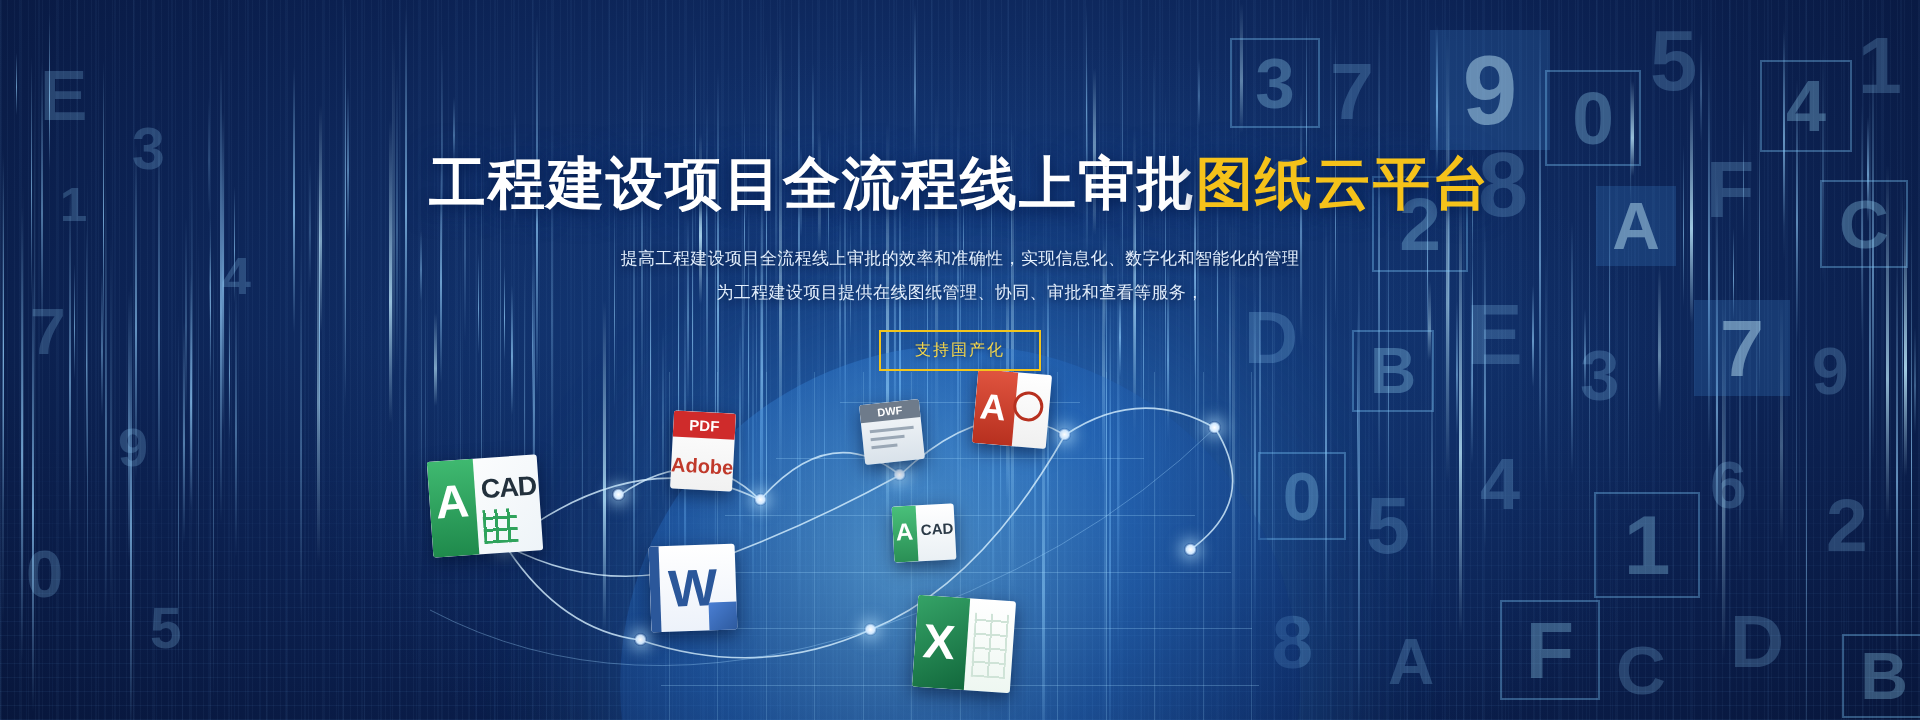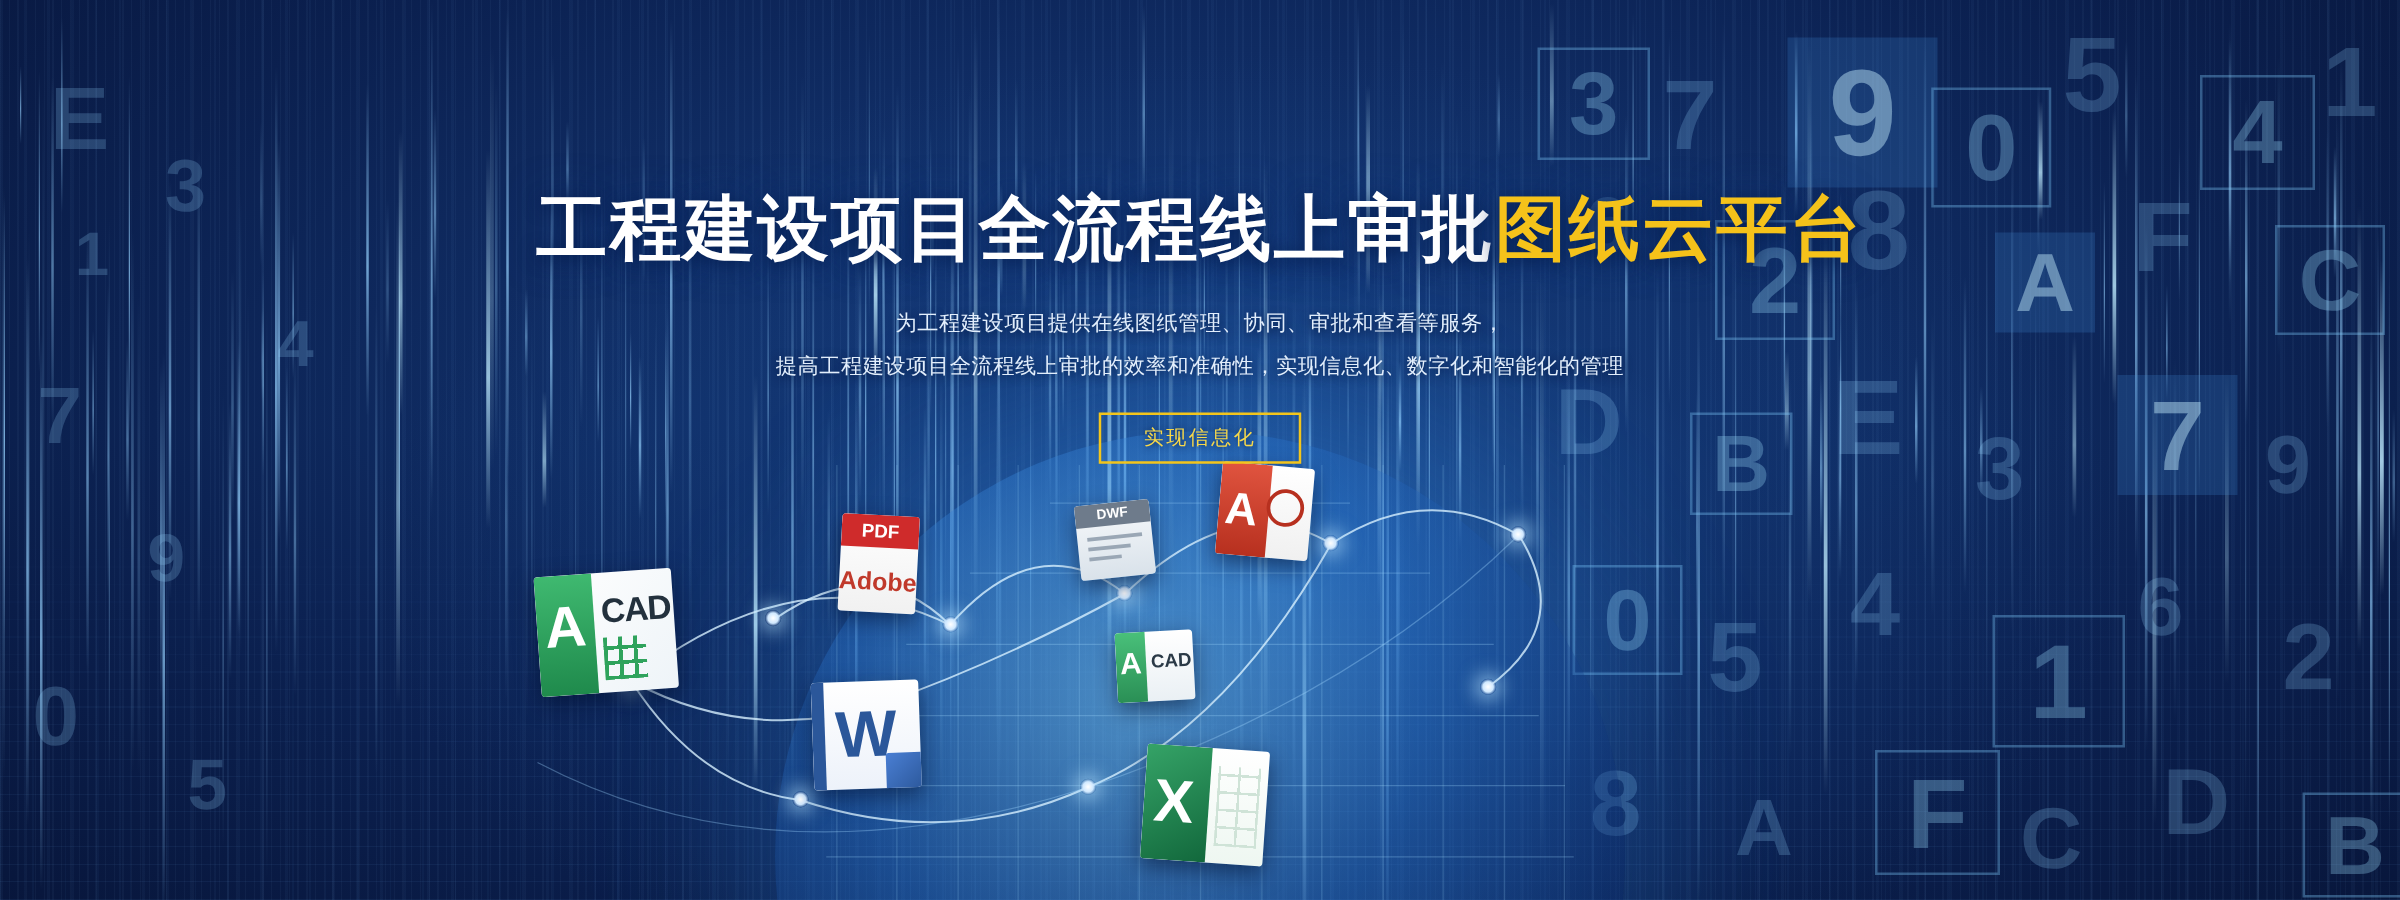--- a/index.html
+++ b/index.html
@@ -483,21 +483,21 @@
     </div>
   </div>
 
   <div class="content">
     <div class="headline">
       <span class="hl-white">工程建设项目全流程线上审批</span><span class="hl-gold">图纸云平台</span>
     </div>
 
 
     <div class="desc">
+      <div>提高工程建设项目全流程线上审批的效率和准确性，实现信息化、数字化和智能化的管理</div>
       <div>为工程建设项目提供在线图纸管理、协同、审批和查看等服务，</div>
-      <div>提高工程建设项目全流程线上审批的效率和准确性，实现信息化、数字化和智能化的管理</div>
     </div>
 
     <div class="btnwrap">
-      <button class="cta">实现信息化</button>
+      <button class="cta">支持国产化</button>
     </div>
   </div>
 </div>
 
 </body></html>

